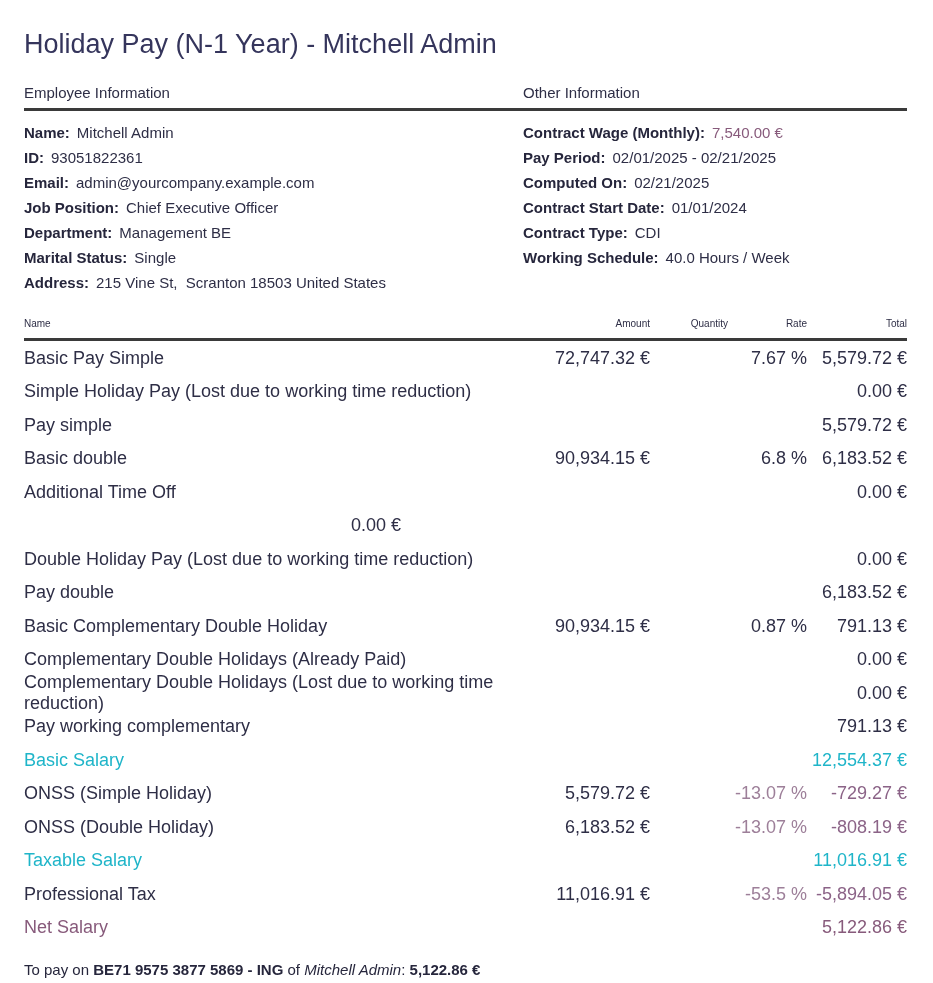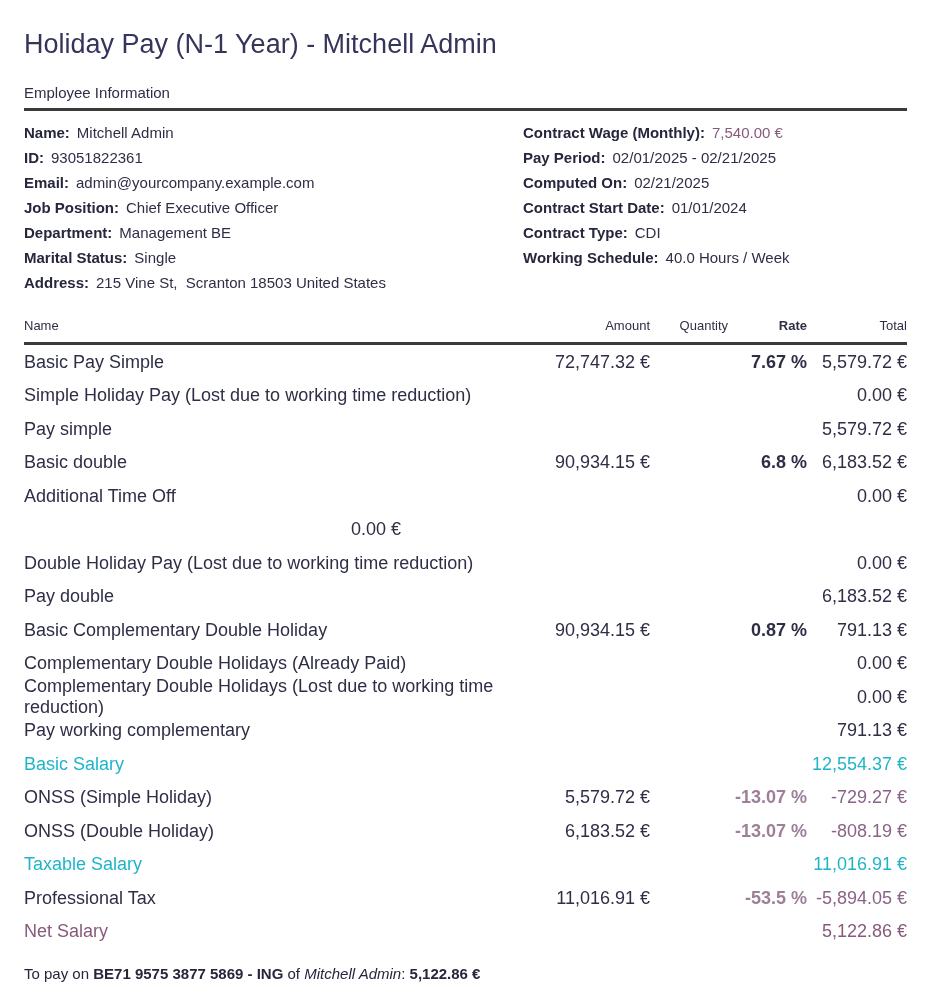--- a/index.html
+++ b/index.html
@@ -24,48 +24,49 @@
   .col-left  { flex:0 0 499px; }
   .col-right { flex:1; }
   .info-columns { display:flex; padding-top:9px; }
   .info-row { line-height:25px; font-size:15px; white-space:pre-wrap; }
   .info-label { font-weight:bold; color:#26263c; margin-right:7px; }
   .info-value { color:#2e2e46; }
   .info-value.highlight { color:#875A7B; }
 
   .salary-table { margin-top:23px; }
   .thead {
-    display:flex; font-size:13px; color:#2e2e46;
+    display:flex; font-size:10px; color:#2e2e46;
     padding-bottom:9px; border-bottom:3px solid #3a3a3a;
   }
   .trow { display:flex; height:33.5px; align-items:center; font-size:18px; }
   .c-name  { flex:1; text-align:left; }
   .c-amount{ flex:0 0 120px; text-align:right; }
   .c-qty   { flex:0 0 78px;  text-align:right; }
-  .c-rate  { flex:0 0 79px;  text-align:right;font-weight:bold; }
+  .c-rate  { flex:0 0 79px;  text-align:right; }
   .c-total { flex:0 0 100px; text-align:right; }
 
   .trow.subtotal .c-name,  .trow.subtotal .c-total { color:#1fb5c9; }
   .trow.net .c-name,       .trow.net .c-total      { color:#875A7B; }
   .c-rate.neg  { color:#9d7f99;text-align:right; }
   .c-total.neg { color:#8b6387; }
 
   .footer { margin-top:17px; font-size:15px; color:#26263c; }
   .footer .bold { font-weight:bold; }
   .footer .italic { font-style:italic; }
 </style>
 </head>
 <body>
 
 <div class="page">
 
   <h1 class="title">Holiday Pay (N-1 Year) - Mitchell Admin</h1>
 
   <div class="section-headings">
     <div class="col-left">Employee Information</div>
+    <div class="col-right">Other Information</div>
   </div>
 
   <div class="info-columns">
     <div class="col-left" id="emp-fields">
         <div class="info-row"><span class="info-label">Name:</span><span class="info-value">Mitchell Admin</span></div>
         <div class="info-row"><span class="info-label">ID:</span><span class="info-value">93051822361</span></div>
         <div class="info-row"><span class="info-label">Email:</span><span class="info-value">admin@yourcompany.example.com</span></div>
         <div class="info-row"><span class="info-label">Job Position:</span><span class="info-value">Chief Executive Officer</span></div>
         <div class="info-row"><span class="info-label">Department:</span><span class="info-value">Management BE</span></div>
         <div class="info-row"><span class="info-label">Marital Status:</span><span class="info-value">Single</span></div>

